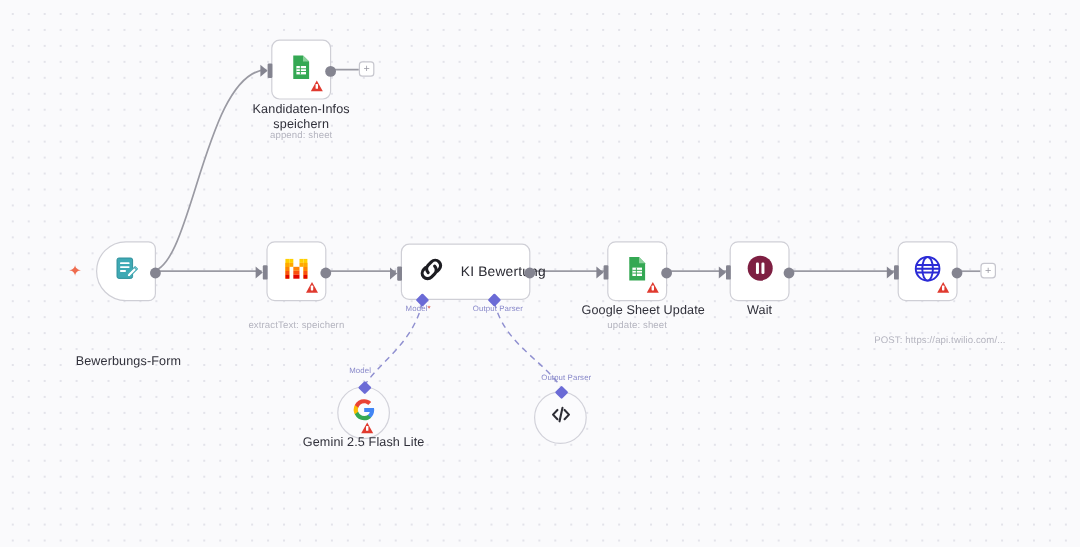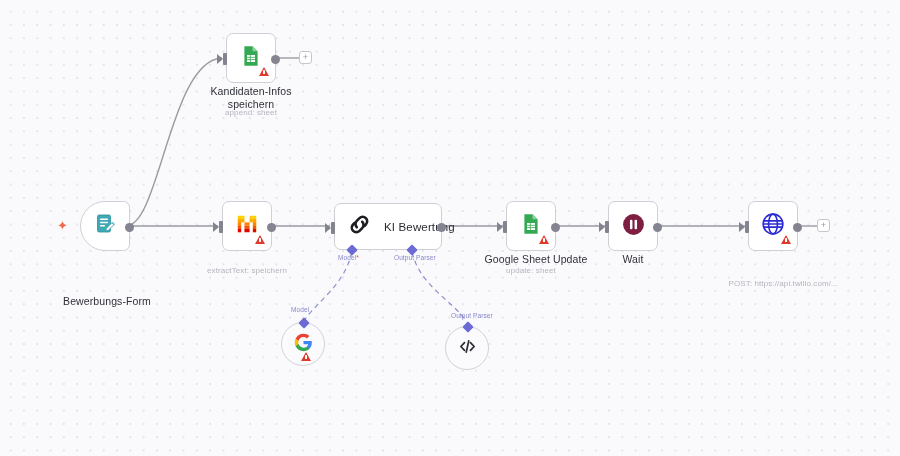--- a/index.html
+++ b/index.html
@@ -339,20 +339,21 @@
         <path d="M22.5 12.2c0-.8-.07-1.5-.2-2.2H12v4.2h5.9a5 5 0 0 1-2.2 3.3v2.7h3.5c2-1.9 3.3-4.7 3.3-8z" fill="#4285f4"></path>
         <path d="M12 23c3 0 5.5-1 7.3-2.7l-3.5-2.7c-1 .65-2.3 1-3.8 1-2.9 0-5.4-2-6.3-4.6H2.1v2.8A11 11 0 0 0 12 23z" fill="#34a853"></path>
         <path d="M5.7 14c-.23-.65-.36-1.35-.36-2.1s.13-1.45.36-2.1V7H2.1a11 11 0 0 0 0 9.8z" fill="#fbbc05"></path>
         <path d="M12 5.2c1.65 0 3.1.57 4.26 1.67l3.1-3.1C17.5 2 15 1 12 1A11 11 0 0 0 2.1 7l3.6 2.8C6.6 7.2 9.1 5.2 12 5.2z" fill="#ea4335"></path>
       </svg>
     </span>
     <div class="port-diamond" style="left:18px; top:-4px;"></div>
     <div class="warn" style="left:19px; bottom:4px;"></div>
   </div>
   <div class="port-label" style="left:291px; top:306px;">Model</div>
+  <div class="caption" style="left:238px; top:363px; width:130px;">Gemini 2.5 Flash Lite</div>
 
   <div class="subnode" style="left:445px; top:326px;">
     <span class="icon-wrap">
       <svg width="21" height="21" viewBox="0 0 24 24" xmlns="http://www.w3.org/2000/svg">
         <g fill="none" stroke="#2d2d35" stroke-width="2" stroke-linecap="round" stroke-linejoin="round">
           <path d="M8.6 7.6 L4.4 12 L8.6 16.4"></path>
           <path d="M15.4 7.6 L19.6 12 L15.4 16.4"></path>
           <path d="M13.4 5.6 L10.6 18.4"></path>
         </g>
       </svg>

